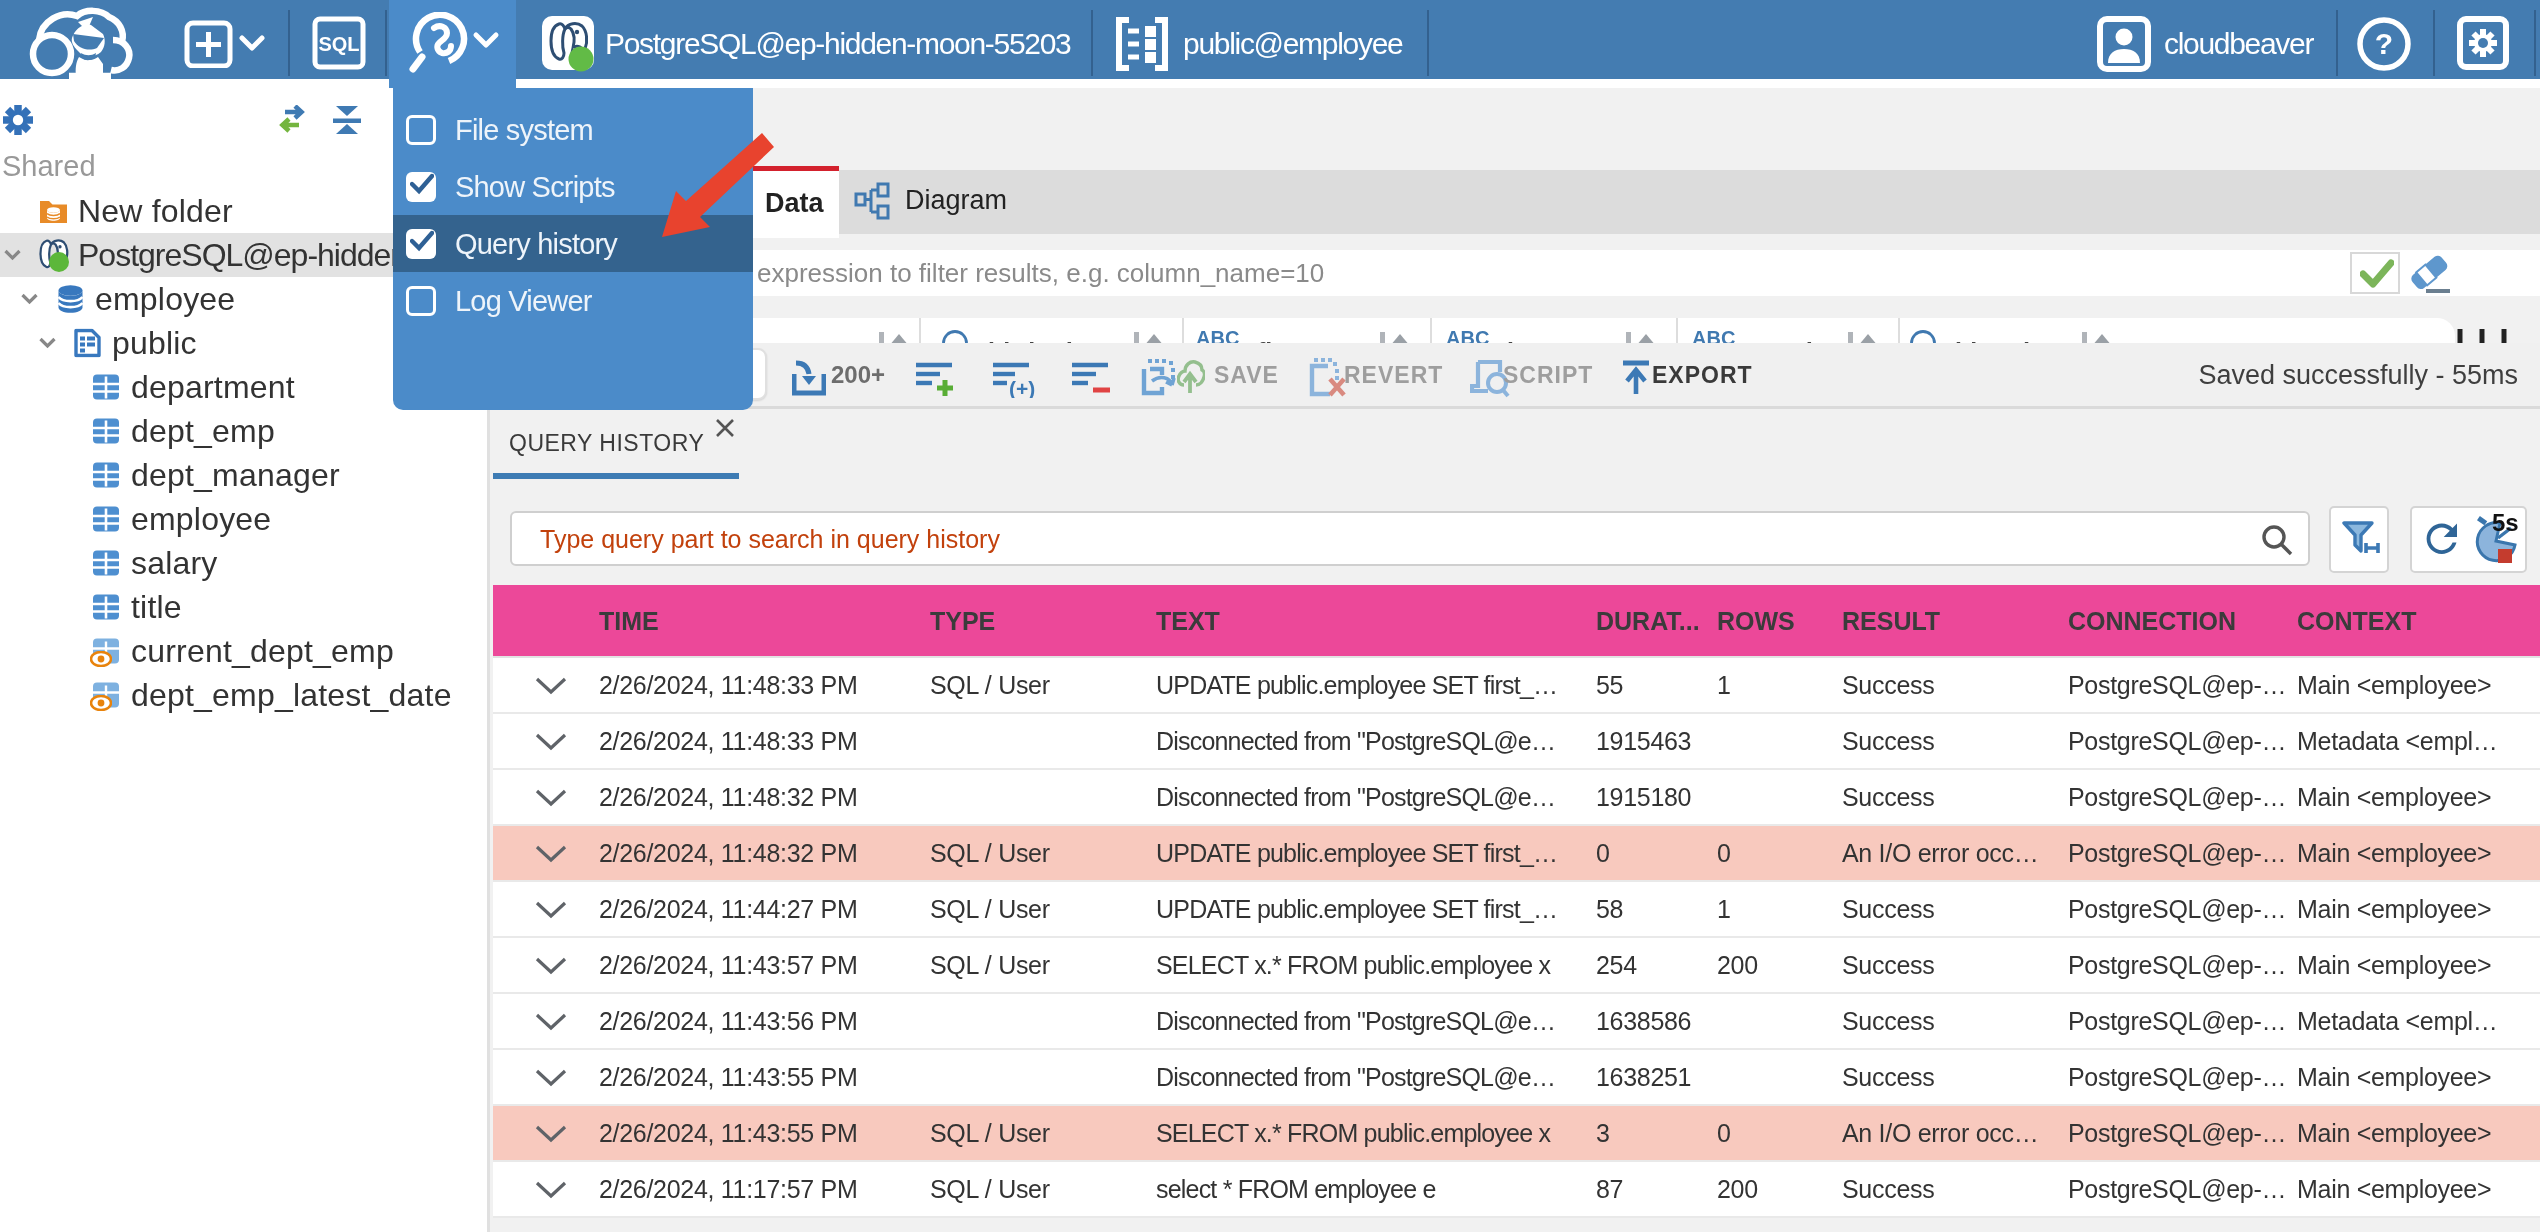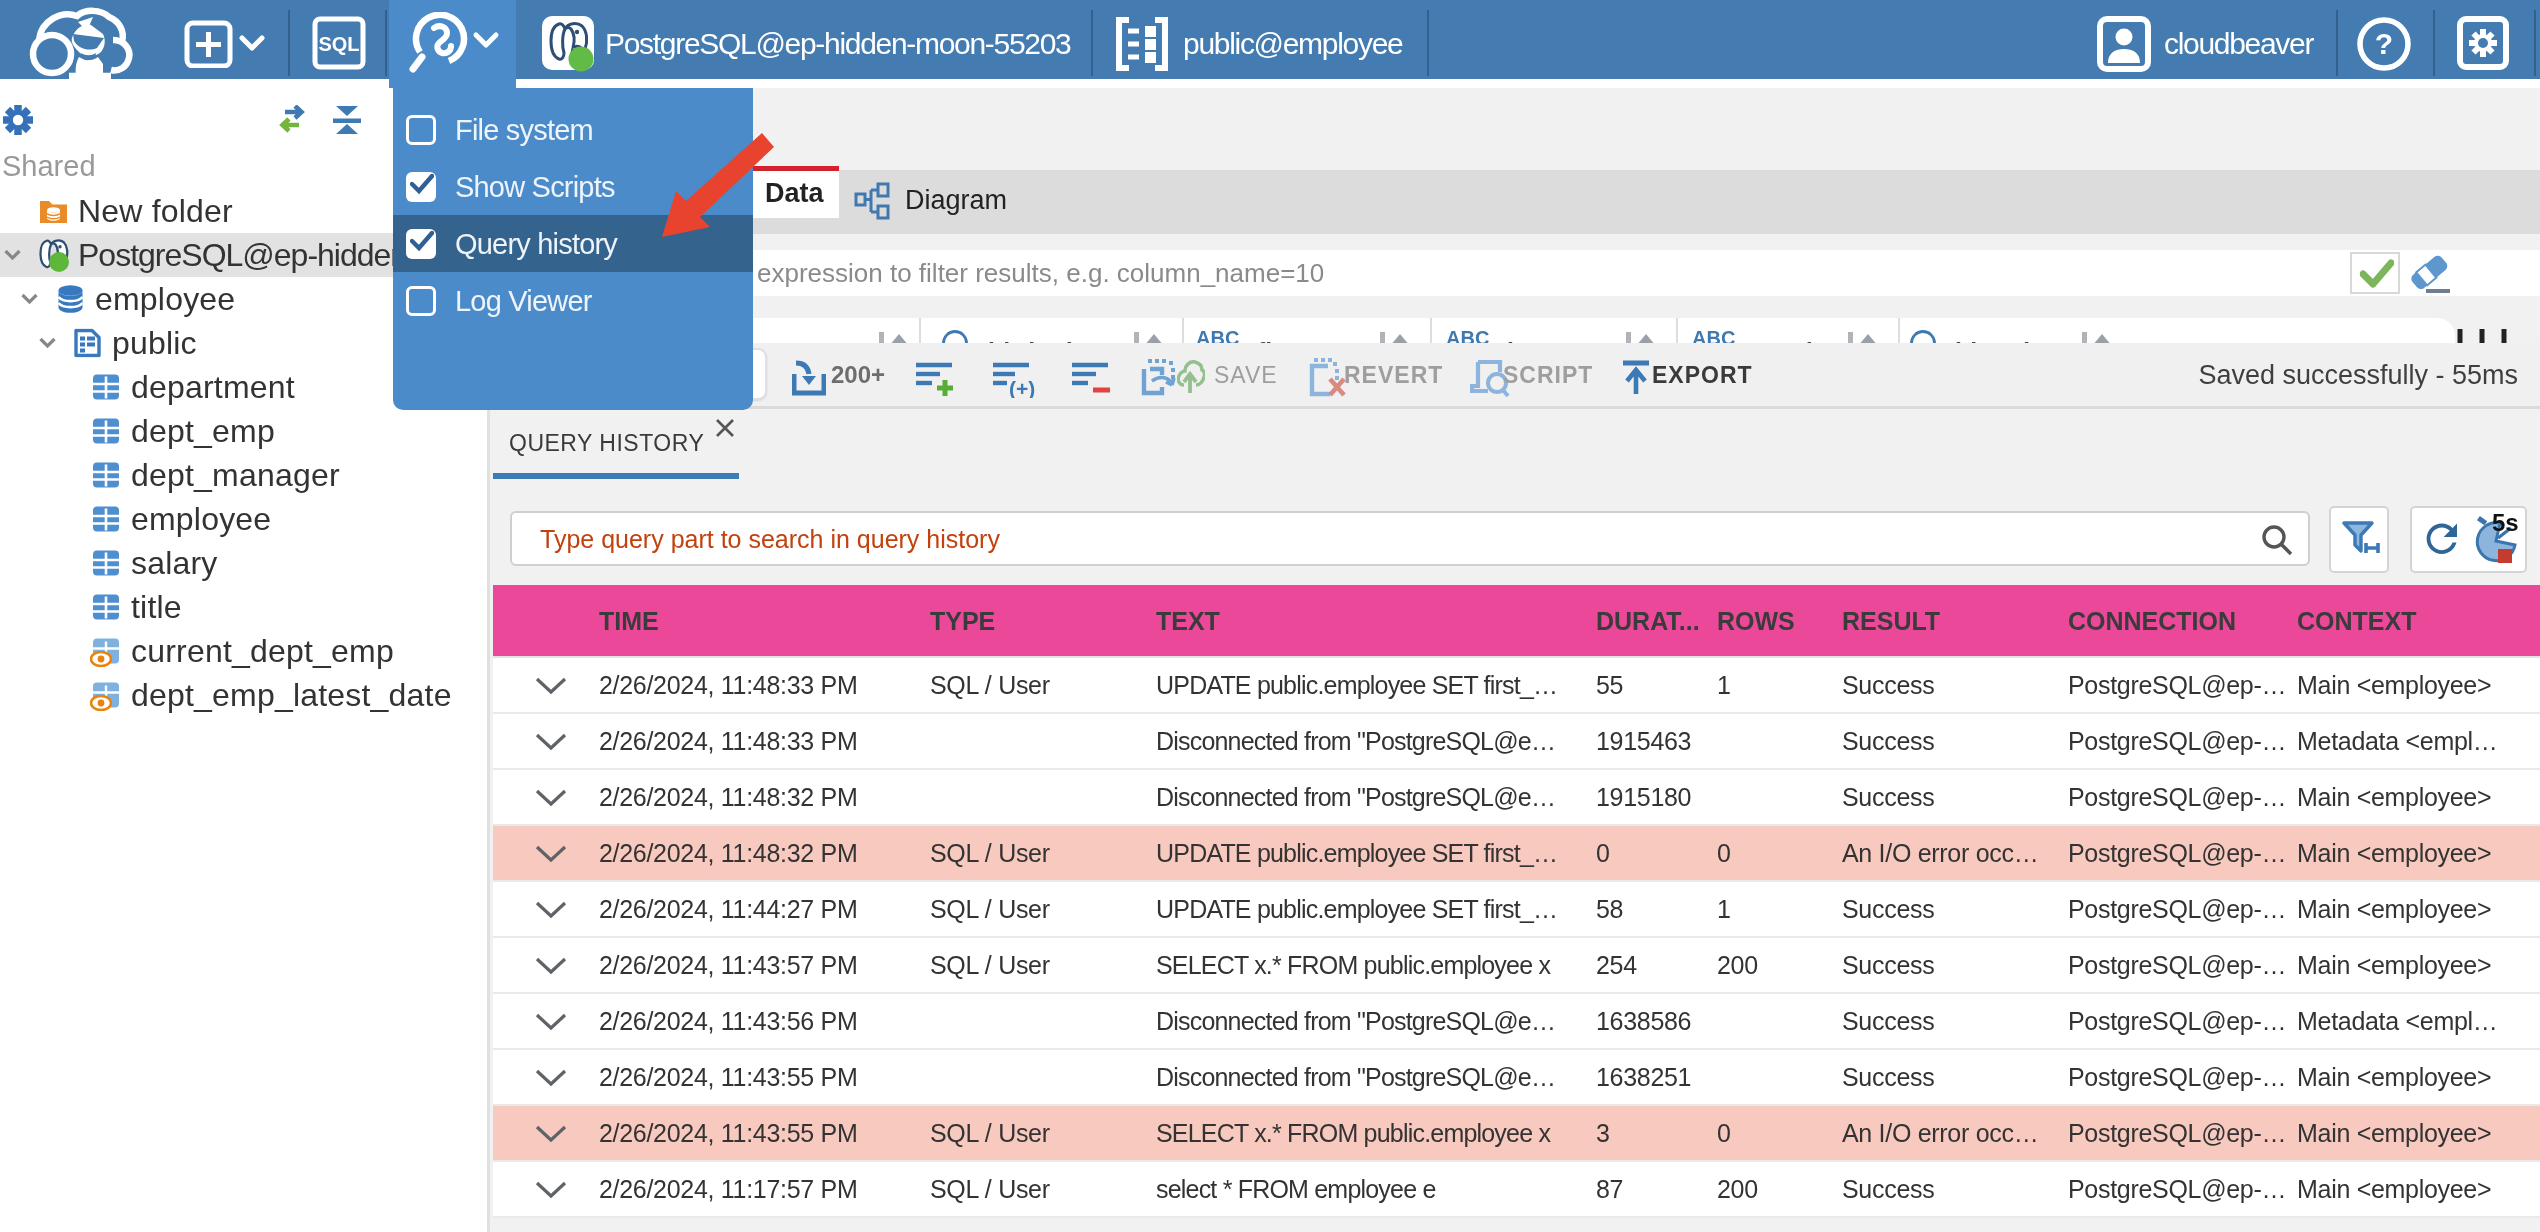--- a/index.html
+++ b/index.html
@@ -16,21 +16,21 @@
   #sidebar { position:absolute; left:0; top:88px; width:487px; height:1144px; background:#fff; }
   #sidebar-border { position:absolute; left:487px; top:88px; width:3px; height:1144px; background:#e0e0e0; }
   .trow { position:absolute; left:0; width:487px; height:44px; }
   .trow .lbl { position:absolute; top:50%; transform:translateY(-50%); font-size:32px; letter-spacing:0.2px; color:#333; white-space:nowrap; }
   .chev { position:absolute; top:50%; transform:translateY(-50%); }
 
   
   #main { position:absolute; left:490px; top:88px; width:2050px; height:1144px; background:#f1f1f1; }
 
   #tabstrip { position:absolute; left:490px; top:170px; width:2050px; height:64px; background:#dcdcdc; }
-  #datatab { position:absolute; left:740px; top:166px; width:99px; height:52px; background:#fff; border-top:5px solid #d3212d; }
+  #datatab { position:absolute; left:740px; top:166px; width:99px; height:72px; background:#fff; border-top:5px solid #d3212d; }
   #datatab span { position:absolute; left:25px; top:50%; transform:translateY(-50%); margin-top:-2px; font-weight:bold; font-size:27px; color:#222; }
   #diagtab { position:absolute; left:839px; top:170px; height:64px; }
 
   #filterbar { position:absolute; left:490px; top:250px; width:2050px; height:46px; background:#fff; }
   #filterbar .ph { position:absolute; left:267px; top:50%; transform:translateY(-50%); color:#8a8a8a; font-size:26px; white-space:nowrap; }
   #fcheck { position:absolute; left:2350px; top:252px; width:50px; height:42px; background:#fff; border:2px solid #d8d8d8; }
 
   #gridhead { position:absolute; left:493px; top:318px; width:2047px; height:25px; overflow:hidden; }
   #gridhead .band { position:absolute; left:0; top:0; width:1962px; height:60px; background:#fff; border-radius:0 18px 18px 0; }
   .gh { position:absolute; top:20px; font-size:25px; line-height:1.15; color:#444; white-space:nowrap;font-weight:bold; }
@@ -224,21 +224,21 @@
           <rect x="31" y="11" width="4" height="4"></rect>
           <rect x="31" y="18" width="4" height="4"></rect>
         </g>
       <path d="M 4 12 L 4 36 L 22 36 L 22 30 M 22 18 L 22 12 L 10 12" fill="none" stroke="#6fa3d4" stroke-width="4.4"></path>
       <path d="M 12 24 C 20 18 30 20 32 28 M 32 28 L 26 25 M 32 28 L 34 21" fill="none" stroke="#6fa3d4" stroke-width="3.6"></path>
     </svg>
     <svg class="abs" style="left:684px;top:16px;" width="28" height="36" viewBox="0 0 28 36">
       <path d="M 7 26 C 2 26 0 21 2 17 C 3 14 6 12 8 12 C 8 6 13 2 18 3 C 22 4 25 7 25 11 C 27 12 28 15 27 18 C 26 22 23 26 19 26" fill="none" stroke="#94bf8e" stroke-width="3.4"></path>
       <path d="M 13 34 L 13 18 M 7 23 L 13 15 L 19 23" fill="none" stroke="#94bf8e" stroke-width="3.8"></path>
     </svg>
-    <span class="tbtxt" style="left:721px;font-size:23px;font-weight:normal;color:#9e9e9e;letter-spacing:1px;">SAVE</span>
+    <span class="tbtxt" style="left:721px;font-size:23px;font-weight:bold;color:#9e9e9e;letter-spacing:1px;">SAVE</span>
     <svg class="abs" style="left:813px;top:14px;" width="42" height="40" viewBox="0 0 42 40">
       <g fill="#8cb4dc">
           <rect x="8" y="1" width="4" height="4"></rect>
           <rect x="15" y="1" width="4" height="4"></rect>
           <rect x="22" y="1" width="4" height="4"></rect>
           <rect x="27" y="5" width="4" height="4"></rect>
           <rect x="29" y="12" width="4" height="4"></rect>
           <rect x="29" y="19" width="4" height="4"></rect>
         </g>
       <path d="M 22 9 L 6 9 L 6 37 L 24 37" fill="none" stroke="#8cb4dc" stroke-width="4.4"></path>

